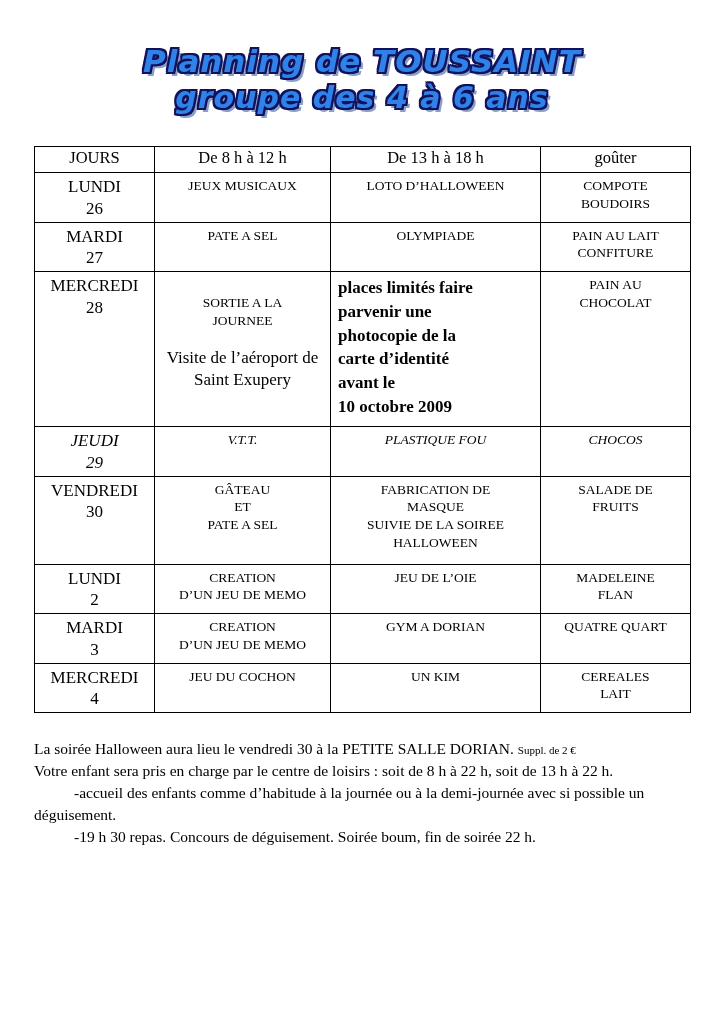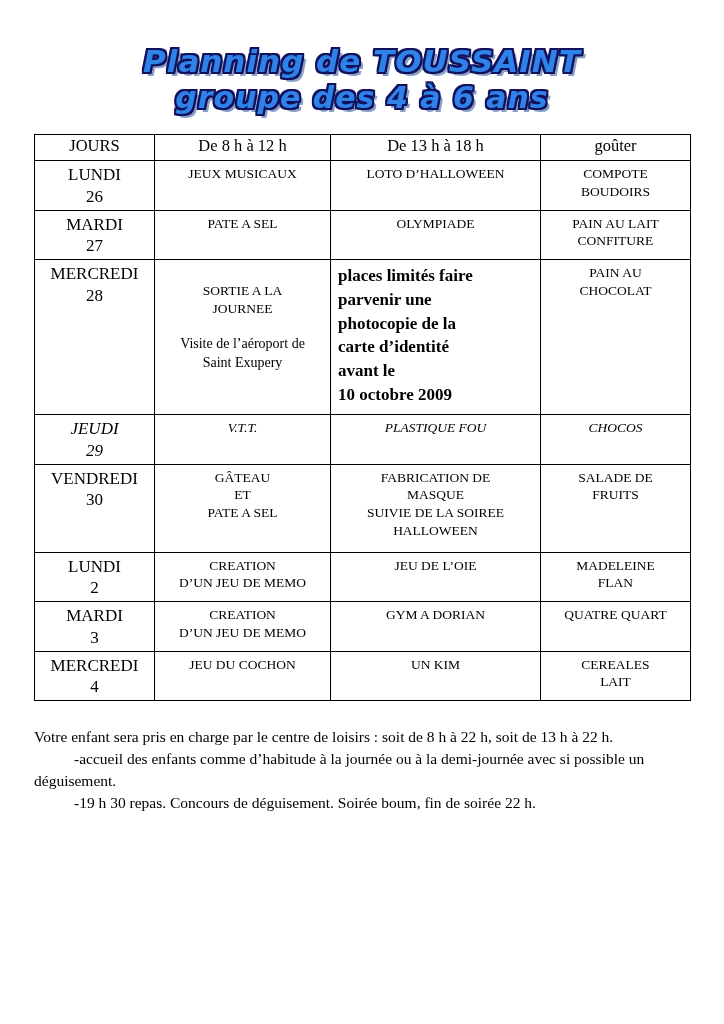--- a/index.html
+++ b/index.html
@@ -15,21 +15,21 @@
     width: 724px;
     height: 1024px;
     background: #ffffff;
     padding: 0 34px;
   }
 
   
   .title-wrap {
     text-align: center;
     padding-top: 44px;
-    margin-bottom: 20px;
+    margin-bottom: 32px;
   }
   .title-line {
     font-family: "DejaVu Sans", sans-serif;
     font-weight: bold;
     font-style: italic;
     color: #2f82e8;
     letter-spacing: 1px;
     line-height: 1.1;
     text-shadow:
       -2px -2px 0 #12125c, 2px -2px 0 #12125c,
@@ -64,21 +64,21 @@
     font-size: 17px;
     line-height: 1.28;
     padding-top: 3px;
   }
   td.act {
     font-size: 13.5px;
     line-height: 1.32;
     padding-top: 4px;
   }
   td.act .sub {
-    font-size: 14px;
+    font-size: 17px;
     line-height: 1.3;
     white-space: pre-line;
   }
   td.places {
     text-align: left;
     font-weight: bold;
     font-size: 17px;
     line-height: 1.4;
     padding: 4px 6px 4px 7px;
   }
@@ -208,18 +208,19 @@
 4</td>
         <td class="act">JEU DU COCHON</td>
         <td class="act">UN KIM</td>
         <td class="act">CEREALES
 LAIT</td>
       </tr>
     </tbody>
   </table>
 
   <div class="notes">
+    <p><span>La soirée Halloween aura lieu le vendredi 30 à la PETITE SALLE DORIAN. </span><span class="small">Suppl. de 2 €</span></p>
     <p>Votre enfant sera pris en charge par le centre de loisirs : soit de 8 h à 22 h, soit de 13 h à 22 h.</p>
     <p class="indent">-accueil des enfants comme d’habitude à la journée ou à la demi-journée avec si possible un déguisement.</p>
     <p class="indent">-19 h 30 repas. Concours de déguisement. Soirée boum, fin de soirée 22 h.</p>
   </div>
 
 </div>
 
 </body></html>

